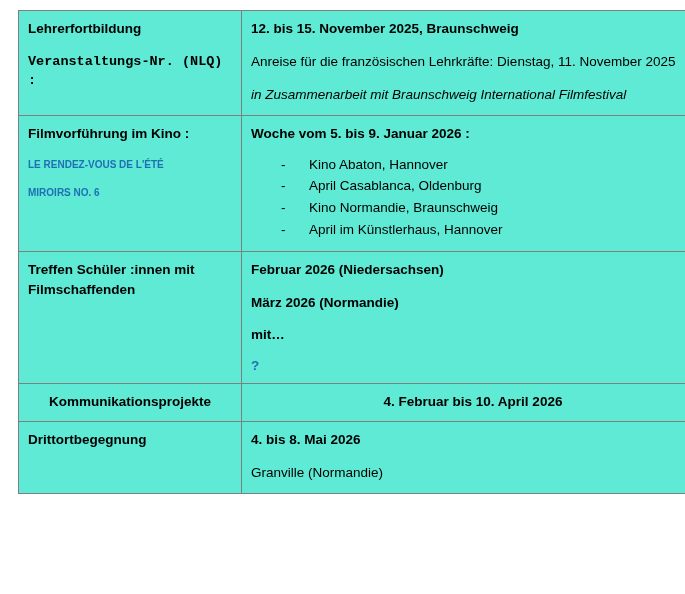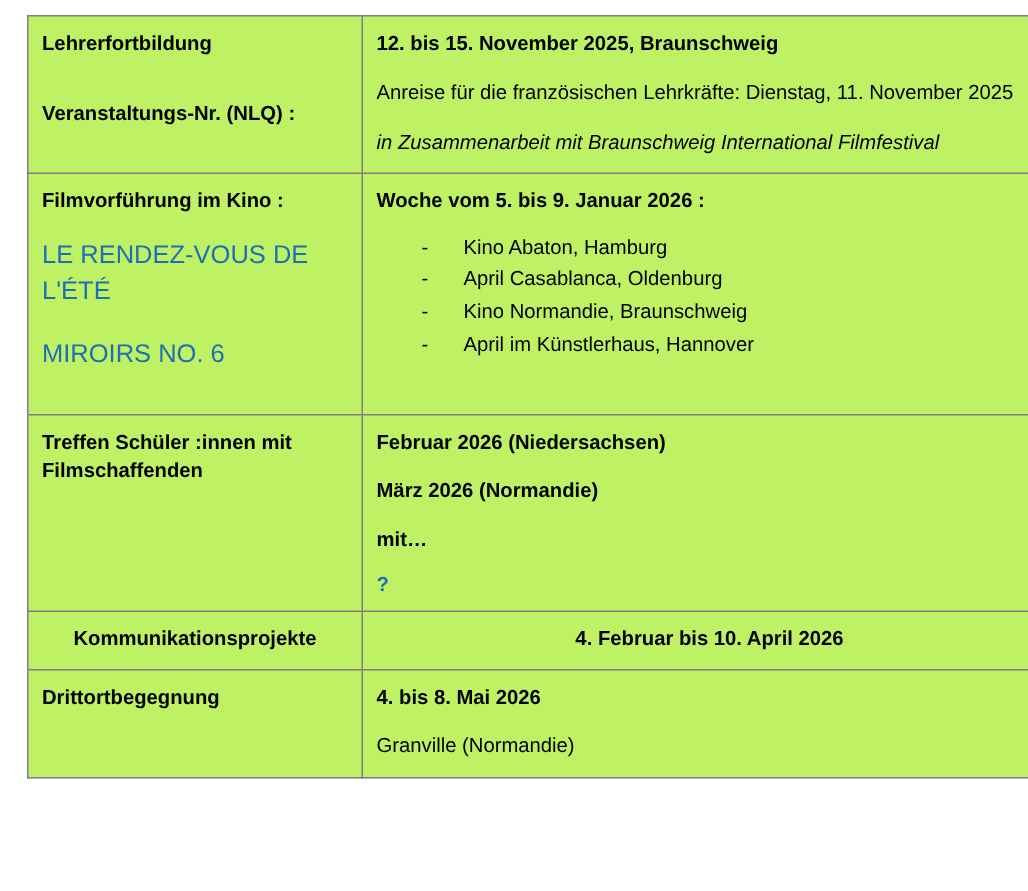--- a/index.html
+++ b/index.html
@@ -23,40 +23,41 @@
   table.schedule {
     border-collapse: collapse;
     width: 648px;
     table-layout: fixed;
     background: #d9d9d9;
   }
   table.schedule td {
     border: 1px solid #7f7f7f;
     vertical-align: top;
     padding: 8px 9px 10px 9px;
-    background: #bef264;
+    background: #5eead4;
   }
   td.col-left {
     width: 204px;
   }
   td.col-right {
     width: 444px;
   }
   .lbl {
     font-size: 13.5px;
     font-weight: bold;
     line-height: 1.45;
     margin: 0 0 0 0;
   }
   .lbl + .lbl {
-    margin-top: 27px;
+    margin-top: 13px;
+    font-family: Liberation Mono, monospace;
   }
   .film-title {
-    font-size: 17px;
-    font-weight: normal;
+    font-size: 10px;
+    font-weight: bold;
     color: #1f6fb5;
     line-height: 1.45;
     margin-top: 14px;
   }
   .film-title.second {
     margin-top: 14px;
   }
   .bold-line {
     font-size: 13.5px;
     font-weight: bold;
@@ -126,21 +127,21 @@
 
       <tr class="row-tall">
         <td class="col-left">
           <p class="lbl">Filmvorführung im Kino :</p>
           <p class="film-title">LE RENDEZ-VOUS DE L'ÉTÉ</p>
           <p class="film-title second">MIROIRS NO. 6</p>
         </td>
         <td class="col-right">
           <p class="bold-line">Woche vom 5. bis 9. Januar 2026 :</p>
           <ul class="kinos">
-            <li><span class="dash">-</span><span>Kino Abaton, Hamburg</span></li>
+            <li><span class="dash">-</span><span>Kino Abaton, Hannover</span></li>
             <li><span class="dash">-</span><span>April Casablanca, Oldenburg</span></li>
             <li><span class="dash">-</span><span>Kino Normandie, Braunschweig</span></li>
             <li><span class="dash">-</span><span>April im Künstlerhaus, Hannover</span></li>
           </ul>
         </td>
       </tr>
 
       <tr>
         <td class="col-left">
           <p class="lbl">Treffen Schüler :innen mit Filmschaffenden</p>

